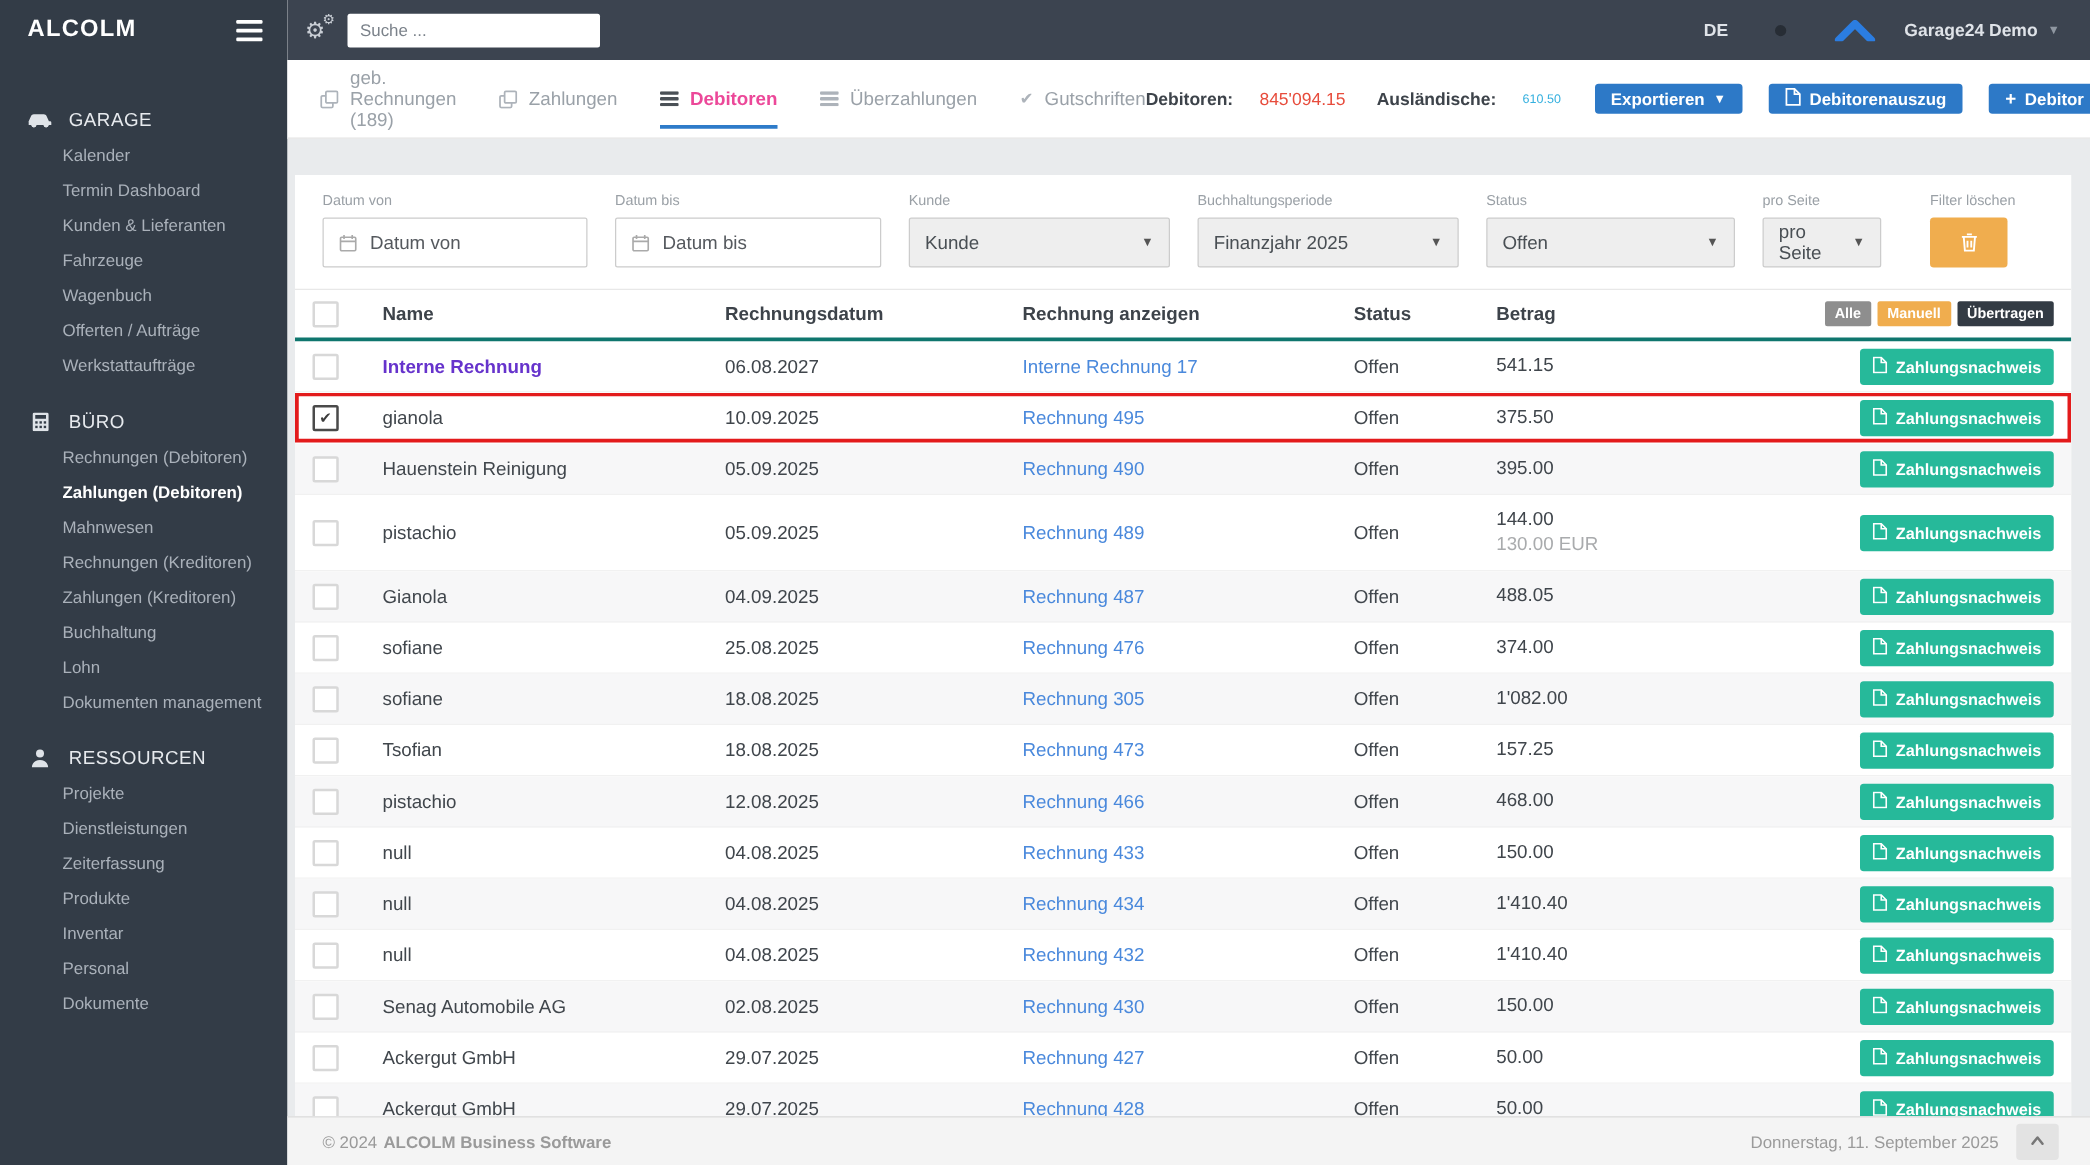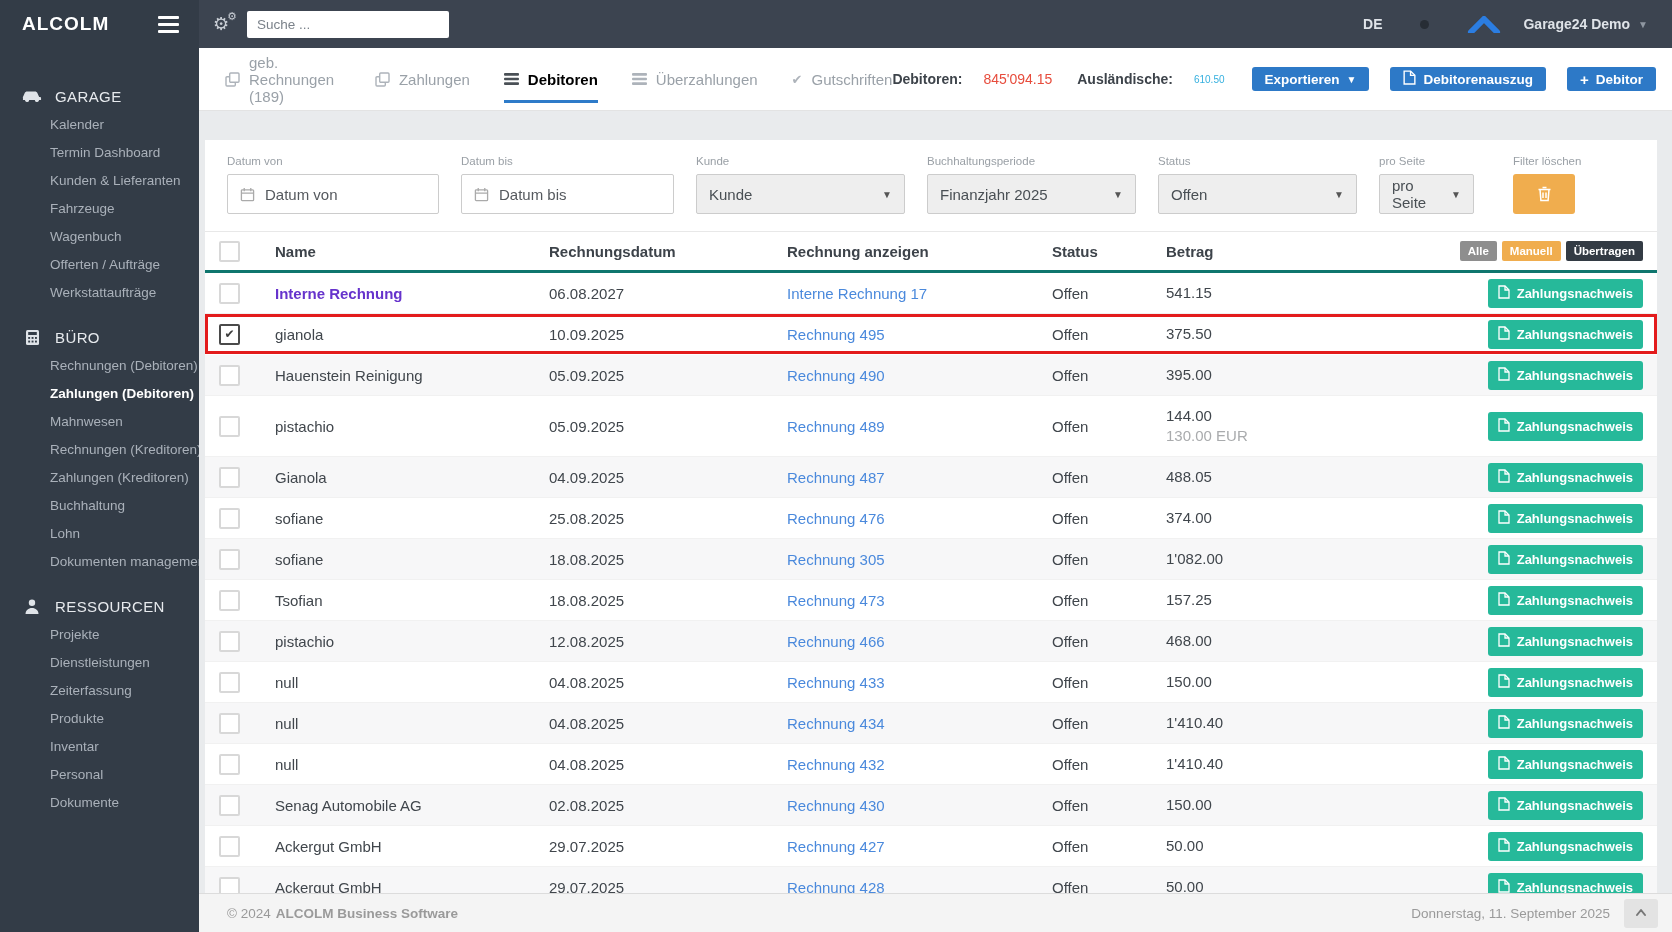--- a/index.html
+++ b/index.html
@@ -3,21 +3,21 @@
 <meta charset="utf-8">
 <style>
   html,body{margin:0;padding:0;}
   body{
     width:1672px;height:932px;overflow:hidden;
     font-family:"Liberation Sans","DejaVu Sans",sans-serif;
     background:#e9ebed;display:flex;
     -webkit-font-smoothing:antialiased;
   }
   
-  .sidebar{width:199px;flex-shrink:0;background:#333c47;color:#aab1ba;overflow:hidden;}
+  .sidebar{width:230px;flex-shrink:0;background:#333c47;color:#aab1ba;overflow:hidden;}
   .brand-row{height:48px;display:flex;align-items:center;justify-content:space-between;padding:0 20px 0 22px;}
   .brand{color:#fff;font-size:19px;font-weight:700;letter-spacing:1px;}
   .hamburger{display:flex;flex-direction:column;gap:4px;cursor:pointer;}
   .hamburger span{display:block;width:21px;height:3px;background:#fff;border-radius:1px;}
   .side-nav{padding-top:34px;}
   .side-section-header{height:28px;display:flex;align-items:center;gap:13px;padding-left:22px;
     color:#e7eaee;font-size:15px;letter-spacing:.4px;cursor:pointer;}
   .side-section-header .side-icon{width:20px;display:flex;justify-content:center;color:#dfe3e8;}
   .side-section + .side-section{margin-top:17px;}
   .side-item{height:28px;display:flex;align-items:center;padding-left:50px;font-size:13.5px;
@@ -38,21 +38,21 @@
   .logo-mark{margin-right:22px;display:flex;align-items:center;cursor:pointer;}
   .account{display:flex;align-items:center;gap:8px;color:#dfe3e8;font-size:14px;font-weight:600;cursor:pointer;}
   .account .caret{color:#8f97a1;font-size:10px;}
   
   .tabbar{height:62px;background:#fff;border-bottom:1px solid #e3e3e3;display:flex;align-items:center;
     padding:0 16px 0 26px;flex-shrink:0;}
   .tabs{display:flex;gap:34px;height:100%;}
   .tab{display:flex;align-items:center;gap:9px;color:#9aa1a8;font-size:15px;cursor:pointer;
     position:relative;height:100%;}
   .tab .tab-icon{display:flex;align-items:center;color:#adb3ba;}
-  .tab.active{color:#000000;font-weight:600;}
+  .tab.active{color:#ec4899;font-weight:600;}
   .tab.active .tab-icon{color:#4a5056;}
   .tab.active::after{content:"";position:absolute;left:0;right:0;bottom:7px;height:3px;background:#2e7bc9;}
   .chk-glyph{font-size:13px;}
   .tab-stats{margin-left:auto;display:flex;align-items:center;gap:21px;}
   .stat-label{font-size:14px;font-weight:700;color:#3d434a;}
   .stat-red{font-size:14px;color:#e74c3c;margin-right:4px;}
   .stat-blue{font-size:10px;color:#35b0df;margin-right:6px;}
   .btn-blue{display:flex;align-items:center;gap:7px;background:#2d79c7;color:#fff;border:none;
     border-radius:3px;height:19px;padding:12px 13px;font-size:13.5px;font-weight:600;font-family:inherit;cursor:pointer;}
   .btn-blue .caret{font-size:10px;}
@@ -93,21 +93,21 @@
   .checkbox.checked{border-color:#4a4a4a;color:#3c3c3c;font-weight:700;}
   .link{color:#4a89dc;text-decoration:none;cursor:pointer;}
   .name-purple{color:#6633cc;font-weight:600;}
   .amt-wrap{display:flex;flex-direction:column;justify-content:center;line-height:1.35;}
   .amt-sub{color:#a9abad;}
   .badge{color:#fff;font-size:11.5px;padding:4px 8px;border-radius:2px;cursor:pointer;}
   .btn-green{display:flex;align-items:center;gap:7px;background:#26b99a;color:#fff;border:none;border-radius:3px;
     height:29px;padding:0 10px;font-size:13px;font-weight:700;font-family:inherit;cursor:pointer;white-space:nowrap;}
   
   .footer{height:38px;background:#f4f4f4;border-top:1px solid #dcdcdc;display:flex;align-items:center;
-    padding:0 14px 0 28px;flex-shrink:0;color:#9a9a9a;font-size:13.5px;}
+    padding:0 25px 0 28px;flex-shrink:0;color:#9a9a9a;font-size:13.5px;}
   .footer .brand-part{font-weight:700;margin-left:5px;}
   .footer-spacer{flex:1;}
   .footer-date{color:#9a9a9a;margin-right:14px;}
   .scroll-top{width:34px;height:29px;background:#e3e3e3;border:none;border-radius:3px;color:#777;
     font-size:15px;cursor:pointer;display:flex;align-items:center;justify-content:center;}
 </style>
 </head>
 <body>
 
 <div class="sidebar">

